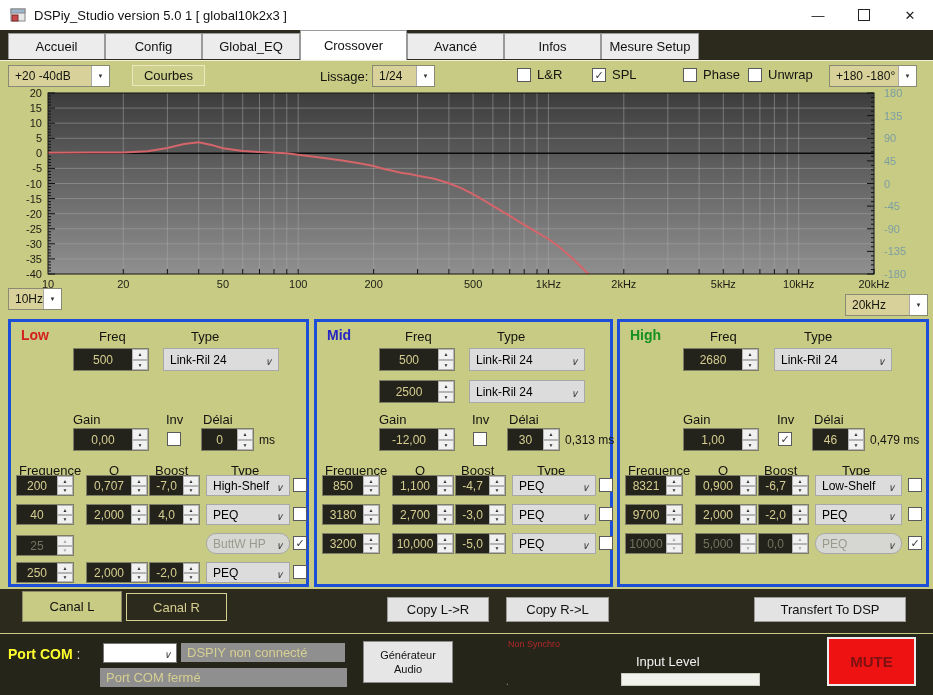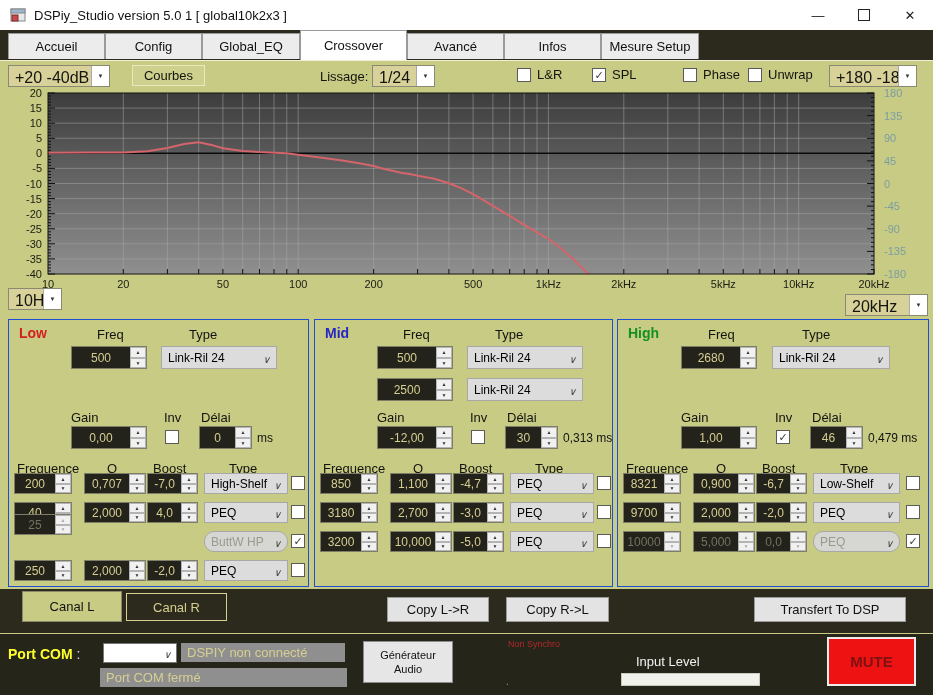--- a/index.html
+++ b/index.html
@@ -19,21 +19,21 @@
   .tab{position:absolute;top:3px;height:26px;background:#ececec;border:1px solid #9a9a9a;
        border-bottom:none;box-sizing:border-box;display:flex;align-items:center;
        justify-content:center;font-size:13px;color:#111;}
   .tab.active{top:0;height:30px;background:#fff;z-index:2;}
   
   .page{position:absolute;top:60px;left:0;width:933px;height:574px;background:#c7cb83;
         border-top:1px solid #f2efd6;box-sizing:border-box;}
   .plab{position:absolute;font-size:13px;color:#131310;white-space:nowrap;}
   
   .combok{position:absolute;display:flex;background:#d8d29a;border:1px solid #8a8a74;box-sizing:border-box;}
-  .combok .cval{flex:1;font-size:16px;color:#15150f;padding:3px 0 0 6px;white-space:nowrap;overflow:hidden;}
+  .combok .cval{flex:1;font-size:12px;color:#15150f;padding:3px 0 0 6px;white-space:nowrap;overflow:hidden;}
   .combok .karr{width:17px;background:#fff;border-left:1px solid #aaa;display:flex;
                 align-items:center;justify-content:center;}
   .combok .karr::before{content:"▼";font-size:6px;color:#333;}
   
   .combo2{position:absolute;display:flex;align-items:center;background:#dcdcdc;
           border:1px solid #a8a8a8;box-sizing:border-box;}
   .combo2 .cval{flex:1;font-size:12px;color:#000;padding-left:6px;white-space:nowrap;overflow:hidden;}
   .combo2 .chev{padding-right:6px;}
   .combo2 .chev::before{content:"∨";font-size:10px;color:#444;}
   .combo2.disabled .cval{color:#9a9a8e;}
@@ -50,21 +50,21 @@
   .spin.disabled .val{color:#73735f;}
   .spin.disabled .btns i::before{color:#aaa;}
   
   .cbx{position:absolute;width:14px;height:14px;background:#fff;border:1px solid #5a5a5a;
        box-sizing:border-box;display:flex;align-items:center;justify-content:center;
        font-size:11px;color:#3a3a3a;line-height:1;}
   .cb-row{position:absolute;display:flex;align-items:flex-end;}
   .cb-row .cbx{position:static;margin-right:6px;}
   .cb-row .cblab{font-size:13px;color:#131310;}
   
-  .panel{position:absolute;top:258px;height:268px;border:1px solid #1d4ed8;box-sizing:border-box;}
+  .panel{position:absolute;top:258px;height:268px;border:3px solid #1d4ed8;box-sizing:border-box;}
   .ptitle{position:absolute;font-size:14px;font-weight:bold;}
   
   .chartwrap{position:absolute;top:28px;left:0;width:933px;height:205px;}
   svg text{font-family:"Liberation Sans",sans-serif;}
   
   .canal-strip{position:absolute;top:528px;left:0;width:933px;height:44px;background:#2b2a1c;}
   .canal-l{position:absolute;left:22px;top:2px;width:100px;height:31px;background:#c7cb83;
            border:1px solid #8a8a6a;box-sizing:border-box;display:flex;align-items:center;
            justify-content:center;font-size:13px;color:#111;}
   .canal-r{position:absolute;left:126px;top:4px;width:101px;height:28px;background:transparent;
@@ -490,21 +490,21 @@
             <i class="up"></i>
             <i class="dn"></i>
           </span>
       </div>
       <div class="combo2" style="left:195px;top:182px;width:84px;height:21px">
         <span class="cval">PEQ</span>
           <i class="chev"></i>
       </div>
       <span class="cbx" style="left:282px;top:185px"></span>
 
-      <div class="spin disabled" style="left:5px;top:194px;width:58px;height:21px">
+      <div class="spin disabled" style="left:5px;top:213px;width:58px;height:21px">
         <span class="val">25</span>
         <span class="btns">
             <i class="up"></i>
             <i class="dn"></i>
           </span>
       </div>
       <div class="combo2 disabled" style="left:195px;top:211px;width:84px;height:21px">
         <span class="cval">ButtW HP</span>
           <i class="chev"></i>
       </div>

